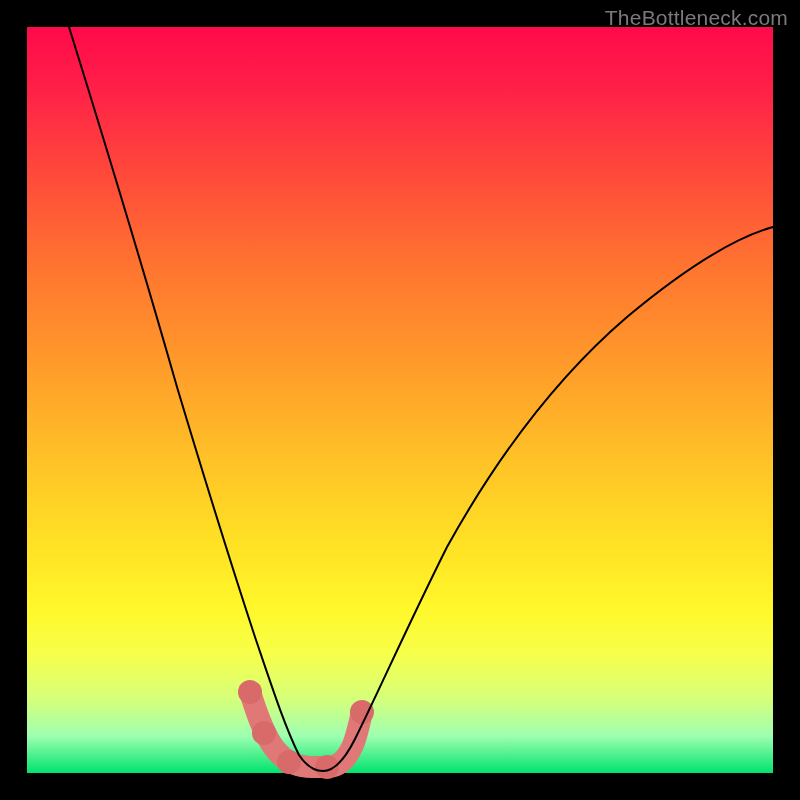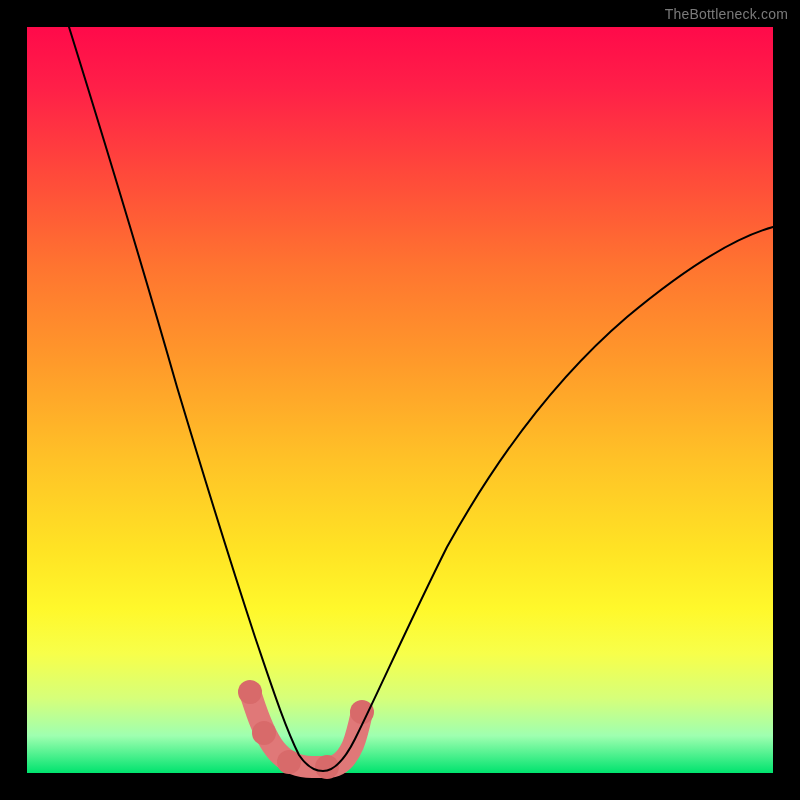--- a/index.html
+++ b/index.html
@@ -31,21 +31,21 @@
       #d6ff7a 90%,
       #9fffb0 95%,
       #00e36e 100%
     );
   }
   .watermark {
     position: absolute;
     top: 6px;
     right: 12px;
     color: #7a7a7a;
-    font-size: 14px;
+    font-size: 21px;
     font-weight: 500;
     letter-spacing: 0.2px;
     user-select: none;
   }
   svg.curve {
     position: absolute;
     left: 0;
     top: 0;
     width: 746px;
     height: 746px;

